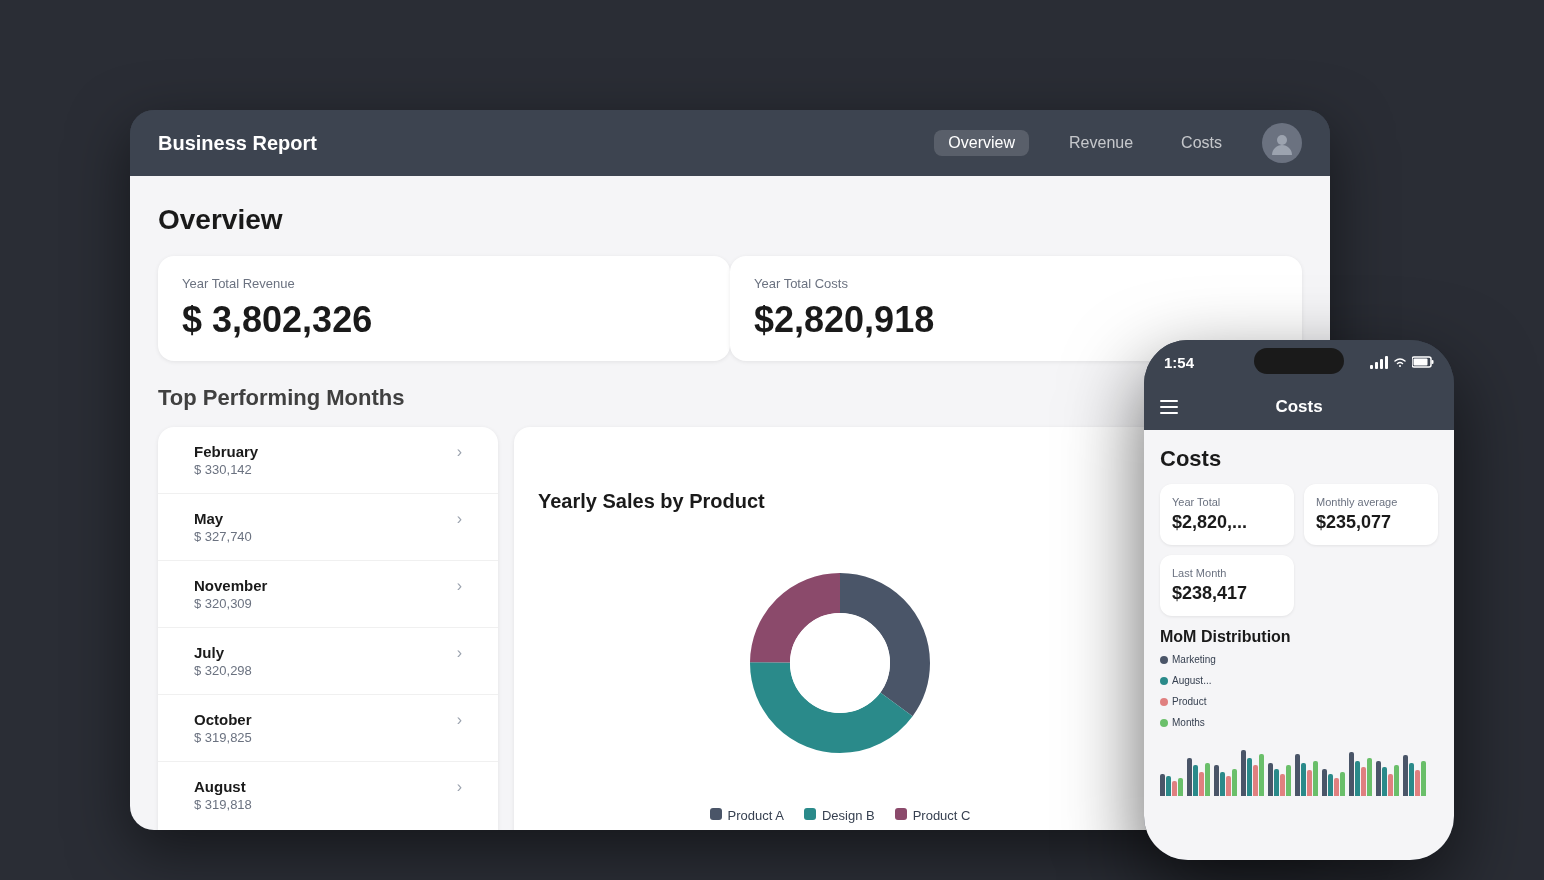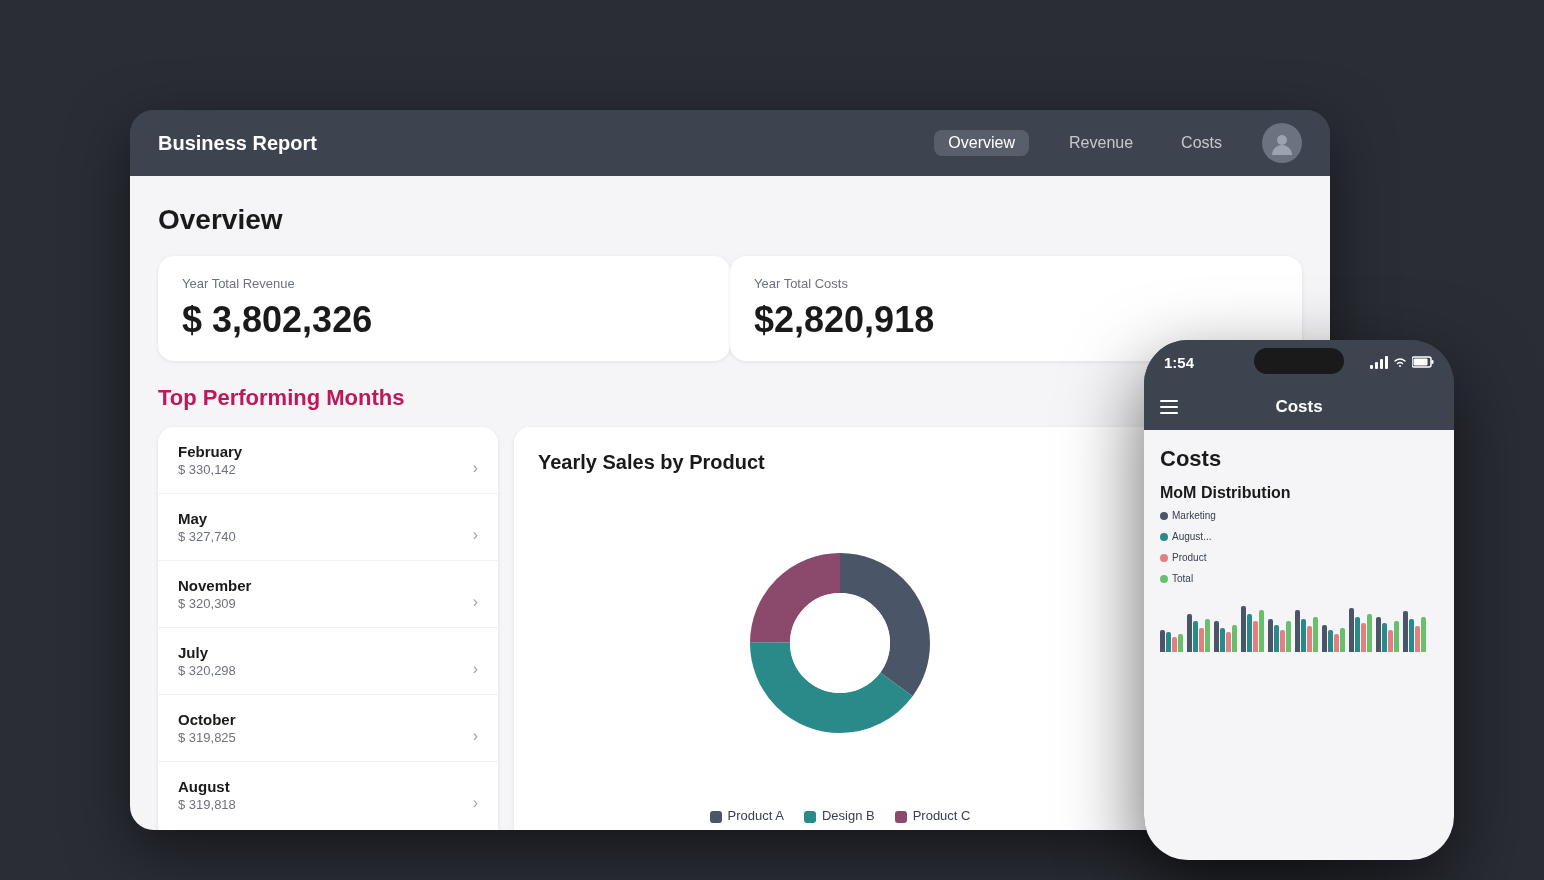--- a/index.html
+++ b/index.html
@@ -110,21 +110,21 @@
 
     .kpi-value {
       font-size: 36px;
       font-weight: 700;
       color: #1a1a1a;
     }
 
     .section-subtitle {
       font-size: 22px;
       font-weight: 700;
-      color: #be185d;
+      color: #404040;
       margin-bottom: 16px;
     }
 
     .bottom-row {
       display: flex;
       gap: 16px;
       height: 420px;
     }
 
     
@@ -132,23 +132,23 @@
       background: #fff;
       border-radius: 16px;
       padding: 0;
       width: 340px;
       overflow: hidden;
       box-shadow: 0 1px 4px rgba(0,0,0,0.08);
     }
 
     .month-item {
       display: flex;
-      align-items: flex-end;
+      align-items: flex-start;
       justify-content: space-between;
-      padding: 16px 20px;
+      padding: 16px 36px;
       border-bottom: 1px solid #f0f0f0;
       cursor: pointer;
     }
 
     .month-item:last-child {
       border-bottom: none;
     }
 
     .month-name {
       font-size: 15px;
@@ -176,39 +176,40 @@
       box-shadow: 0 1px 4px rgba(0,0,0,0.08);
       display: flex;
       flex-direction: column;
     }
 
     .chart-title {
       font-size: 20px;
       font-weight: 700;
       color: #1a1a1a;
       margin-bottom: 16px;
+      margin-top: 39px;
     }
 
     .donut-container {
       flex: 1;
       display: flex;
       align-items: center;
       justify-content: center;
     }
 
     .legend {
       display: flex;
       gap: 20px;
       justify-content: center;
       margin-top: 12px;
     }
 
     .legend-item {
       display: flex;
-      align-items: flex-end;
+      align-items: flex-start;
       gap: 6px;
       font-size: 13px;
       color: #374151;
     }
 
     .legend-dot {
       width: 12px;
       height: 12px;
       border-radius: 3px;
     }
@@ -557,39 +558,53 @@
       <div class="ham-line"></div>
       <div class="ham-line"></div>
       <div class="ham-line"></div>
     </div>
     <div class="phone-header-title">Costs</div>
   </div>
 
   <div class="phone-body">
     <div class="phone-section-title">Costs</div>
 
+    <div class="phone-kpi-grid">
+      <div class="phone-kpi-card">
+        <div class="phone-kpi-label">Year Total</div>
+        <div class="phone-kpi-value">$2,820,...</div>
+      </div>
+      <div class="phone-kpi-card">
+        <div class="phone-kpi-label">Monthly average</div>
+        <div class="phone-kpi-value">$235,077</div>
+      </div>
+      <div class="phone-kpi-card">
+        <div class="phone-kpi-label">Last Month</div>
+        <div class="phone-kpi-value">$238,417</div>
+      </div>
+    </div>
 
     <div class="phone-mom-title">MoM Distribution</div>
 
     <div class="phone-legend">
       <div class="phone-legend-item">
         <div class="phone-legend-dot" style="background:#4a5568;"></div>
         <span>Marketing</span>
       </div>
       <div class="phone-legend-item">
         <div class="phone-legend-dot" style="background:#2a8a8a;"></div>
         <span>August...</span>
       </div>
       <div class="phone-legend-item">
         <div class="phone-legend-dot" style="background:#e08080;"></div>
         <span>Product</span>
       </div>
       <div class="phone-legend-item">
         <div class="phone-legend-dot" style="background:#6abf6a;"></div>
-        <span>Total</span>
+        <span>Months</span>
       </div>
     </div>
 
     <div class="bar-chart-row" id="bar-chart-row">
     <div class="bar-group">
           <div class="mini-bar" style="height: 22px; background: rgb(74, 85, 104);"></div>
           <div class="mini-bar" style="height: 19.8px; background: rgb(42, 138, 138);"></div>
           <div class="mini-bar" style="height: 15.4px; background: rgb(224, 128, 128);"></div>
           <div class="mini-bar" style="height: 17.6px; background: rgb(106, 191, 106);"></div>
         </div>

